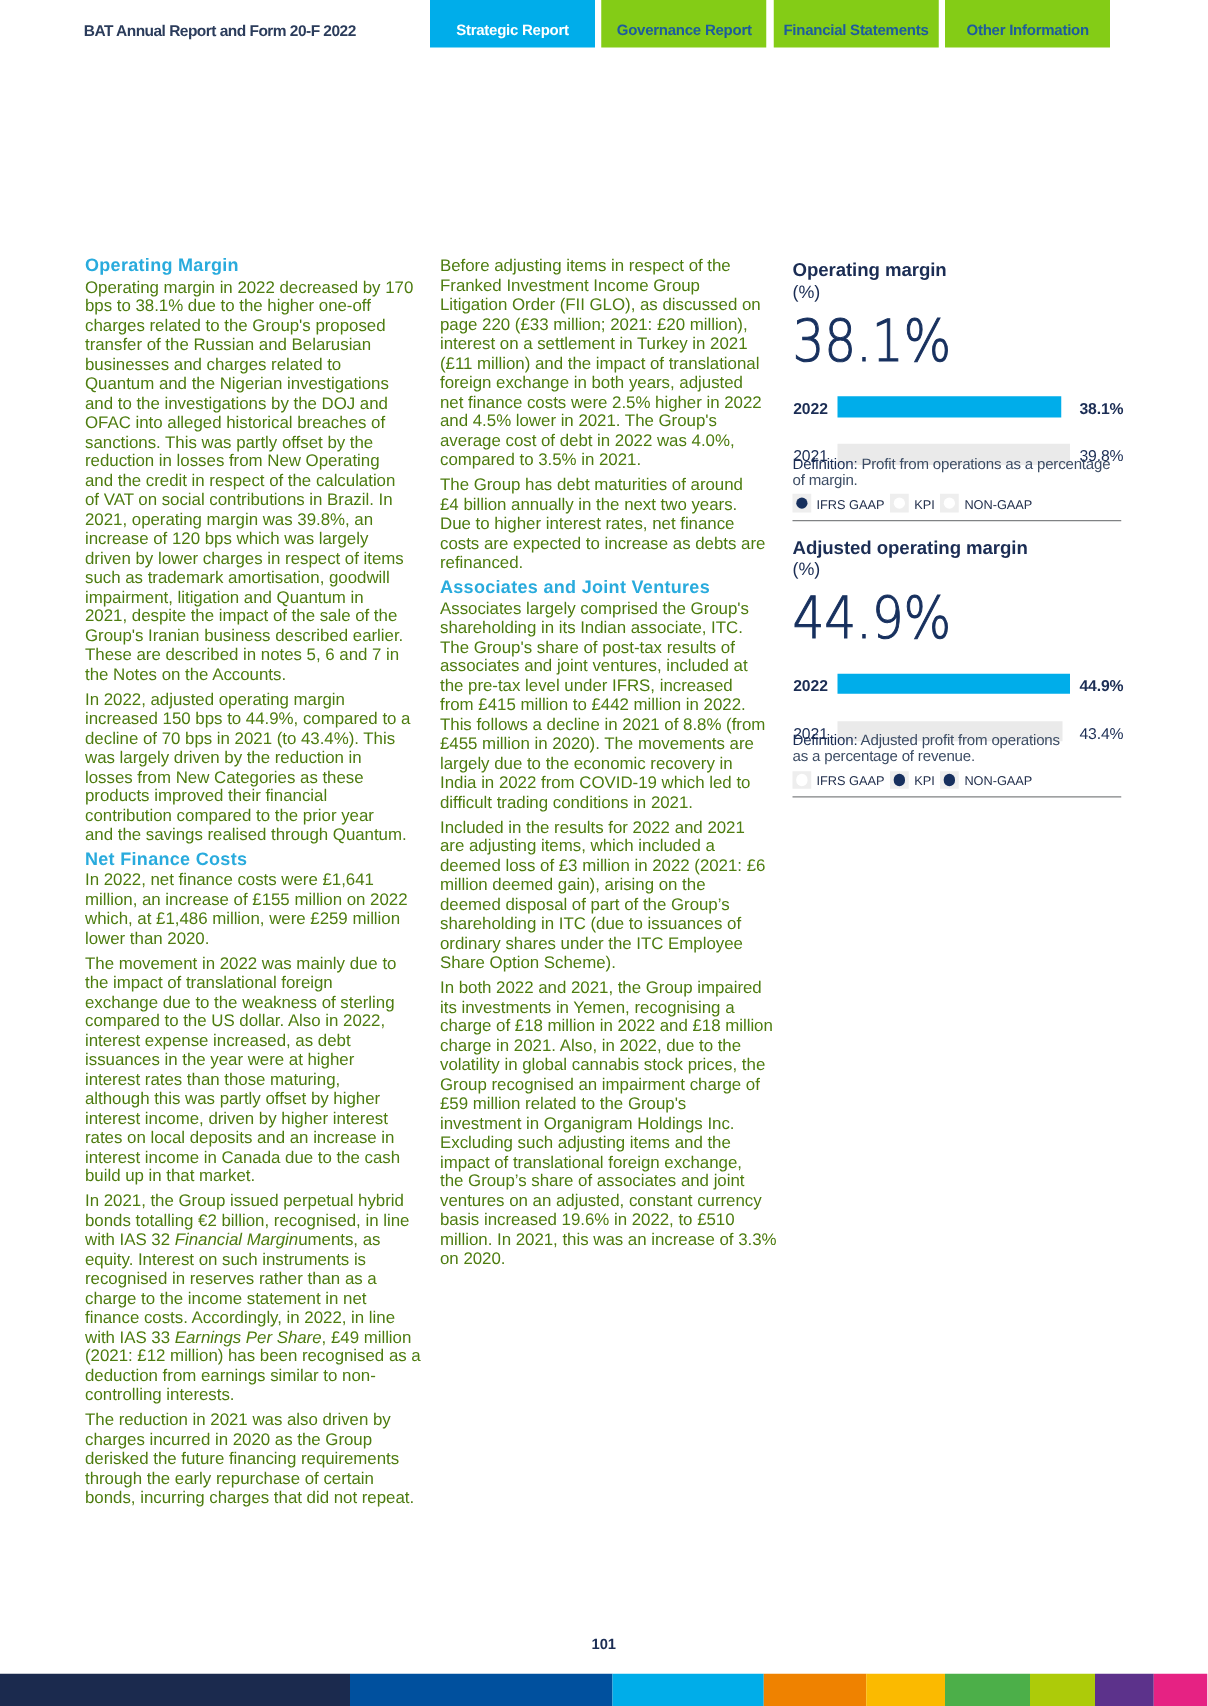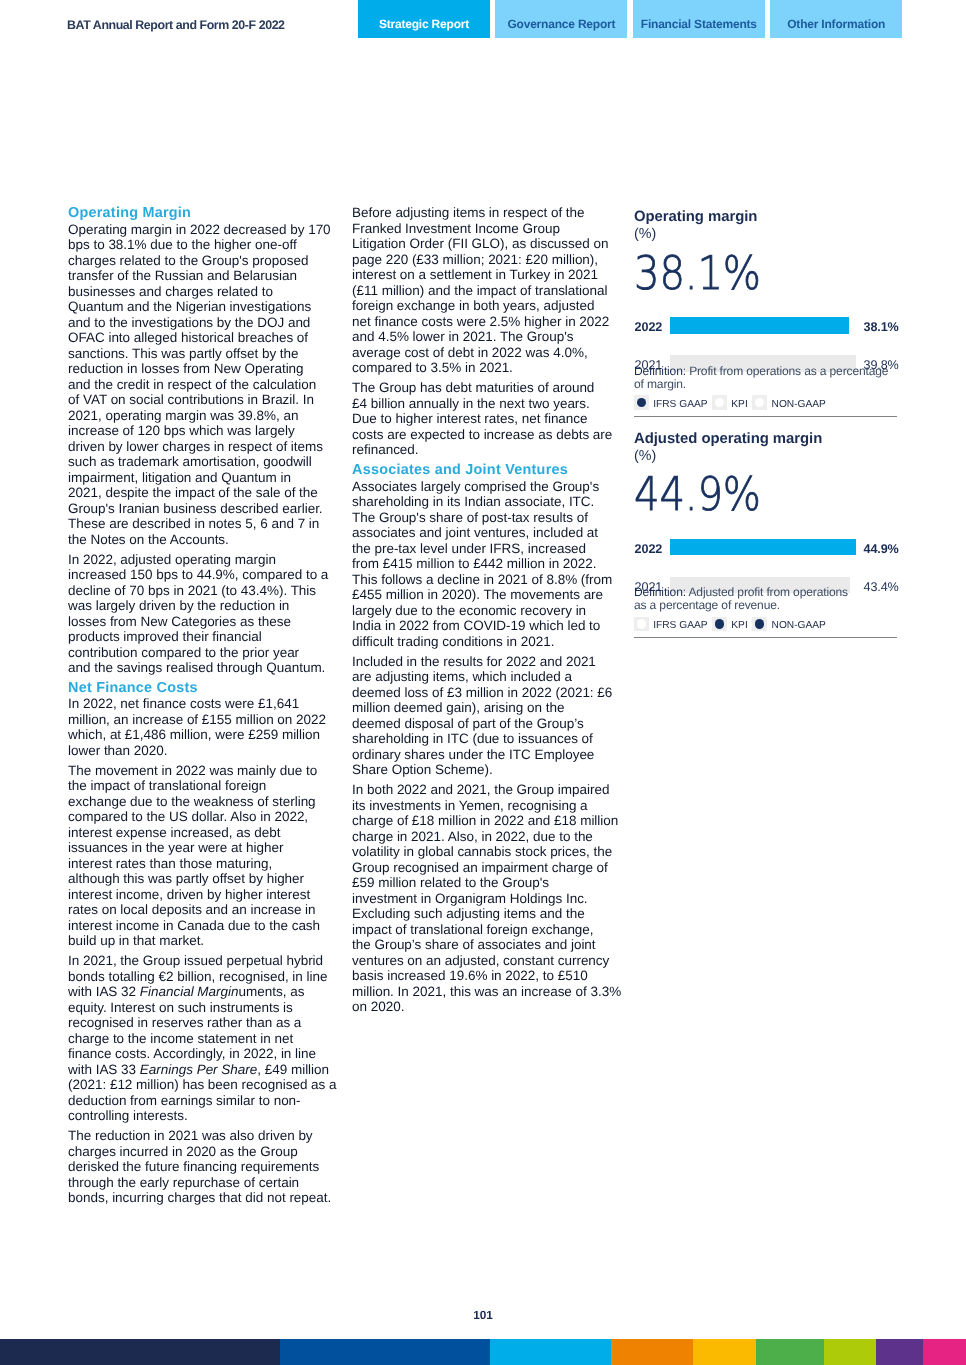--- a/index.html
+++ b/index.html
@@ -14,38 +14,38 @@
     -webkit-font-smoothing: antialiased;
     text-rendering: geometricPrecision;
     transform: translateZ(0);
   }
   
   .page-header { position:absolute; left:0; top:0; width:966px; height:38px; }
   .header-title {
     position:absolute; left:67px; top:17.5px;
     font-size:12.4px; font-weight:bold; color:#2b3c5b; letter-spacing:-0.42px;
   }
-  .tabs { position:absolute; left:358px; top:0px; display:flex; gap:5.4px; }
+  .tabs { position:absolute; left:344px; top:0px; display:flex; gap:5.4px; }
   .tab {
     width:132px; height:38px; display:flex; align-items:center; justify-content:center;
     font-size:12px; font-weight:bold; letter-spacing:-0.2px; padding-top:10px;
   }
-  .tab.inactive { background:#7dd3fc; color:#1d5b9e; }
+  .tab.inactive { background:#84cc16; color:#1d5b9e; }
   .tab.active { background:#00adea; color:#ffffff; }
   .col { position:absolute; top:205.3px; }
   .col1 { left:68px; width:264px; }
   .col2 { left:352px; width:264px; }
   .col3 { left:634px; width:263px; }
 
   h3.sec {
     margin:0 0 0px 0; font-size:14.4px; font-weight:bold; color:#29abdd;
     line-height:16.2px; letter-spacing:0.25px;
   }
   p.body {
-    margin:0 0 4.5px 0; font-size:13.5px; line-height:15.5px; color:#0f172a;
+    margin:0 0 4.5px 0; font-size:13.5px; line-height:15.5px; color:#4d7c0f;
     letter-spacing:-0.02px;
   }
   p.body i { font-style:italic; }
   p.body .ln { display:block; white-space:pre; }
 
   
   .kpi { position:relative; height:221.7px; }
   .kpi-title { position:absolute; left:0; top:4px; font-size:14.9px; font-weight:bold;
     color:#1b2d54; line-height:17px; letter-spacing:-0.05px; white-space:nowrap; }
   .kpi-unit { position:absolute; left:0; top:21px; font-size:14.3px; font-weight:normal;

